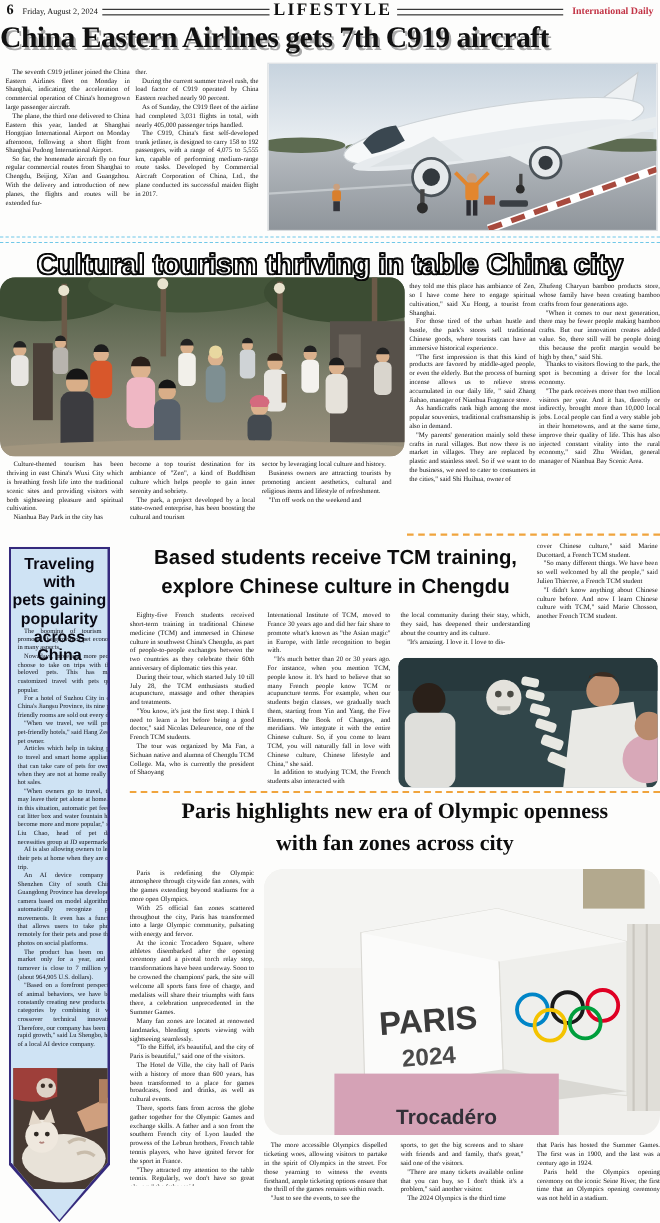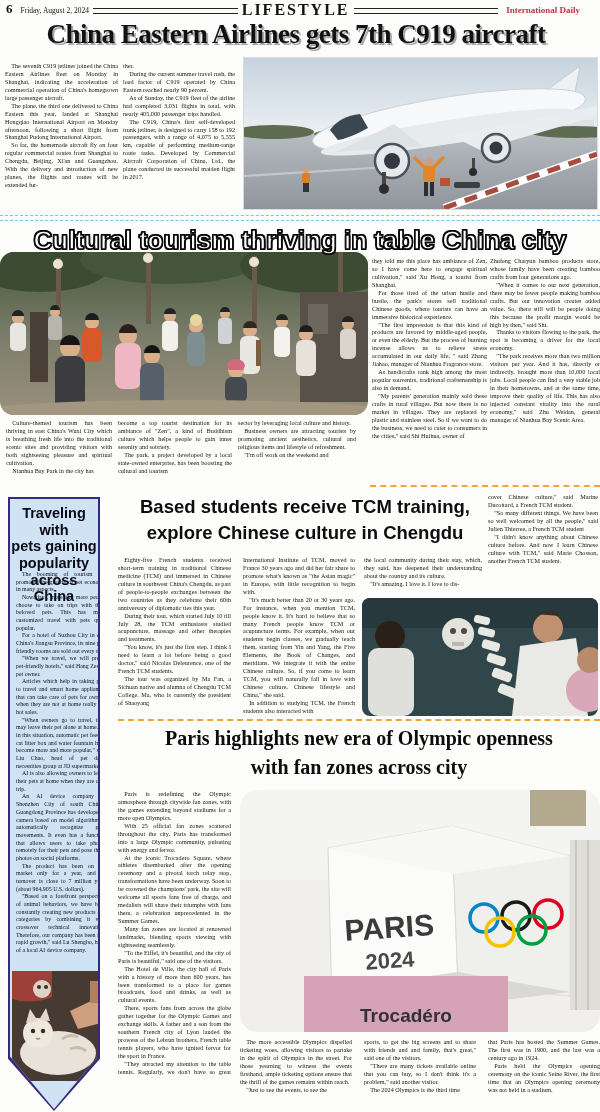--- a/index.html
+++ b/index.html
@@ -9,23 +9,23 @@
   .col{position:absolute;font:6.2px/1.28 "Liberation Serif",serif;text-align:justify;
        white-space:pre-line;overflow:hidden;color:#151515;}
   .petscol{font:5.9px/1.3 "Liberation Serif",serif;text-align:justify;white-space:pre-line;
        overflow:hidden;color:#101018;}
   
   #masthead{left:0;top:0;width:600px;height:18px;display:flex;align-items:center;}
   #pageno{font:bold 13px "Liberation Serif",serif;margin-left:6px;}
   #mdate{font:7.5px "Liberation Serif",serif;margin-left:8px;margin-top:2px;}
   .mline{flex:1;height:4px;border-top:1px solid #222;border-bottom:1px solid #222;margin:4px 4px 0 4px;}
   #msection{font:bold 16px "Liberation Serif",serif;letter-spacing:2px;margin-top:2px;}
-  #mpaper{font:bold 9px "Liberation Serif",serif;color:#c23345;margin:2px 20px 0 4px;}
-  
-  #h1line{left:0;top:20px;width:592px;text-align:center;
+  #mpaper{font:bold 9px "Liberation Serif",serif;color:#c23345;margin:2px 6px 0 4px;}
+  
+  #h1line{left:0;top:20px;width:592px;
           font:bold 27px/1.1 "Liberation Serif",serif;letter-spacing:-0.5px;
           text-shadow:2px 2px 0 #a9a9a9;}
   .photo{position:absolute;overflow:hidden;}
   .sep-cyan{position:absolute;left:0;top:215px;width:600px;height:4px;
             border-top:1px dashed #6fc8e8;border-bottom:1px dashed #6fc8e8;}
   .sep-orange{position:absolute;height:0;border-top:2px dashed #f0a43c;}
   
   #banner2{left:0;top:227px;width:600px;text-align:center;z-index:5;
            font:bold 26px/1 "Liberation Sans",sans-serif;color:#fff;
            -webkit-text-stroke:1.4px #0a0a0a;

